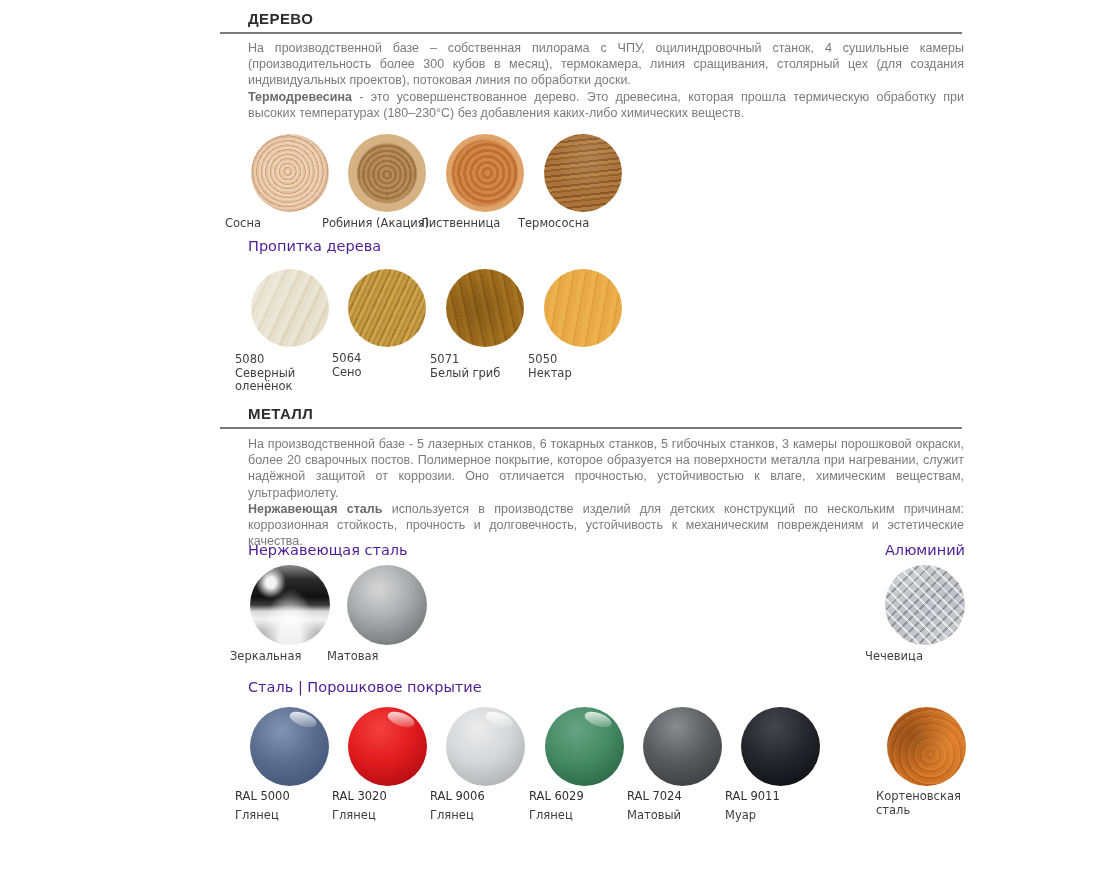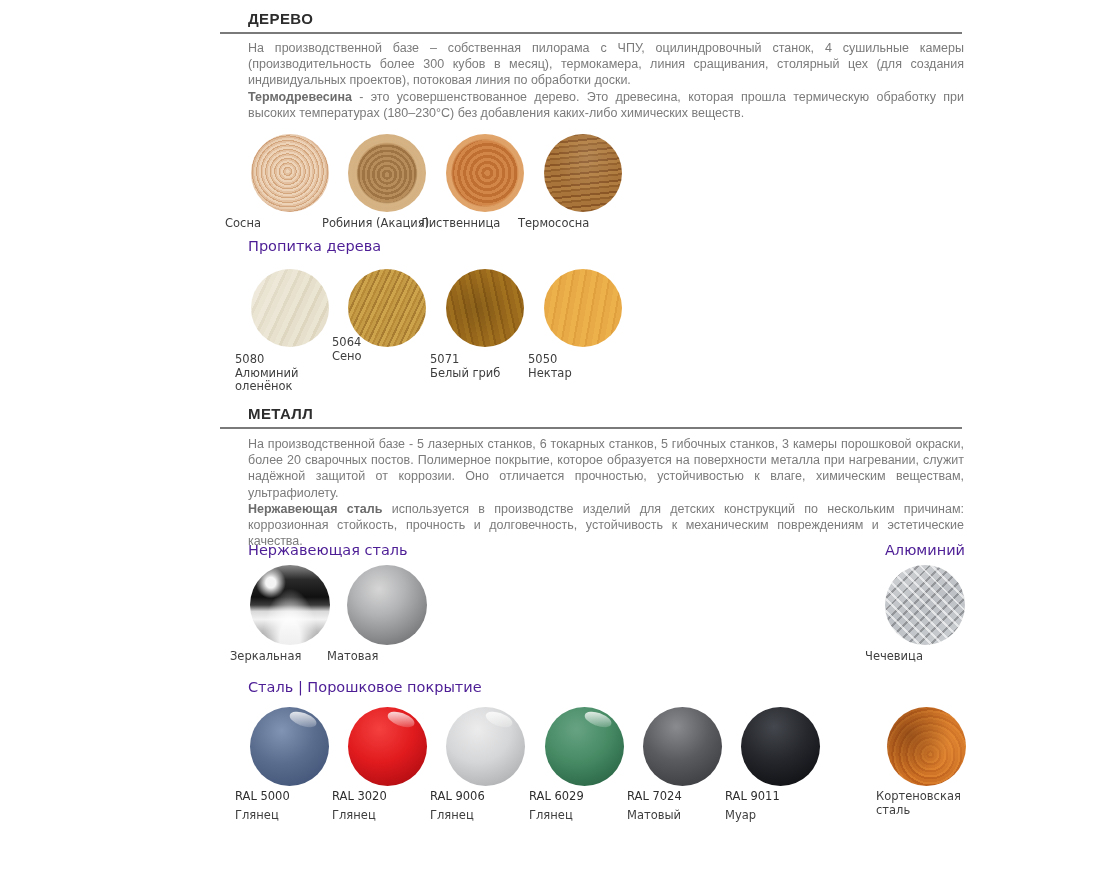--- a/index.html
+++ b/index.html
@@ -112,23 +112,23 @@
 
   <div class="subhead" style="left:248px; top:238px">Пропитка дерева</div>
 
   <div class="circ sw-5080" style="left:251px; top:269px"></div>
   <div class="circ sw-5064" style="left:348px; top:269px"></div>
   <div class="circ sw-5071" style="left:446px; top:269px"></div>
   <div class="circ sw-5050" style="left:544px; top:269px"></div>
 
   <div class="clabel" style="left:235px; top:353px; width:110px">
     <div>5080</div>
-    <div>Алюминий оленёнок</div>
+    <div>Северный оленёнок</div>
   </div>
-  <div class="clabel" style="left:332px; top:336px; width:110px">
+  <div class="clabel" style="left:332px; top:352px; width:110px">
     <div>5064</div>
     <div>Сено</div>
   </div>
   <div class="clabel" style="left:430px; top:353px; width:110px">
     <div>5071</div>
     <div>Белый гриб</div>
   </div>
   <div class="clabel" style="left:528px; top:353px; width:110px">
     <div>5050</div>
     <div>Нектар</div>

